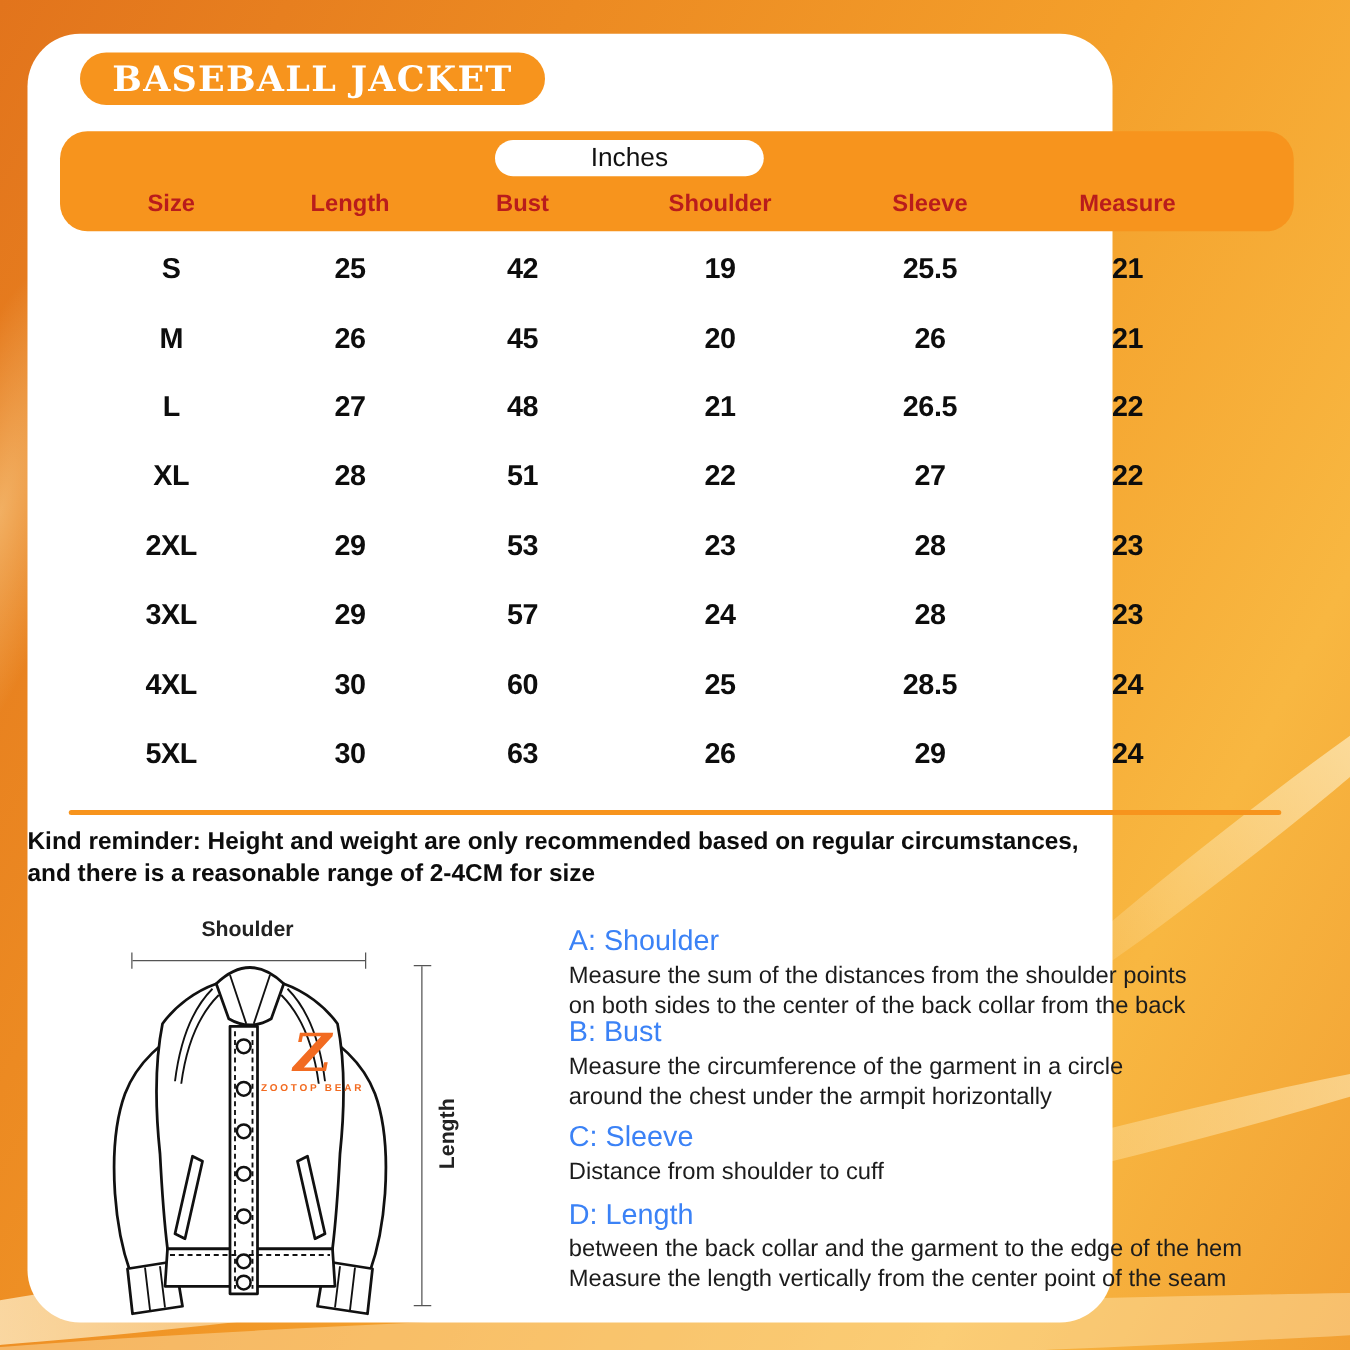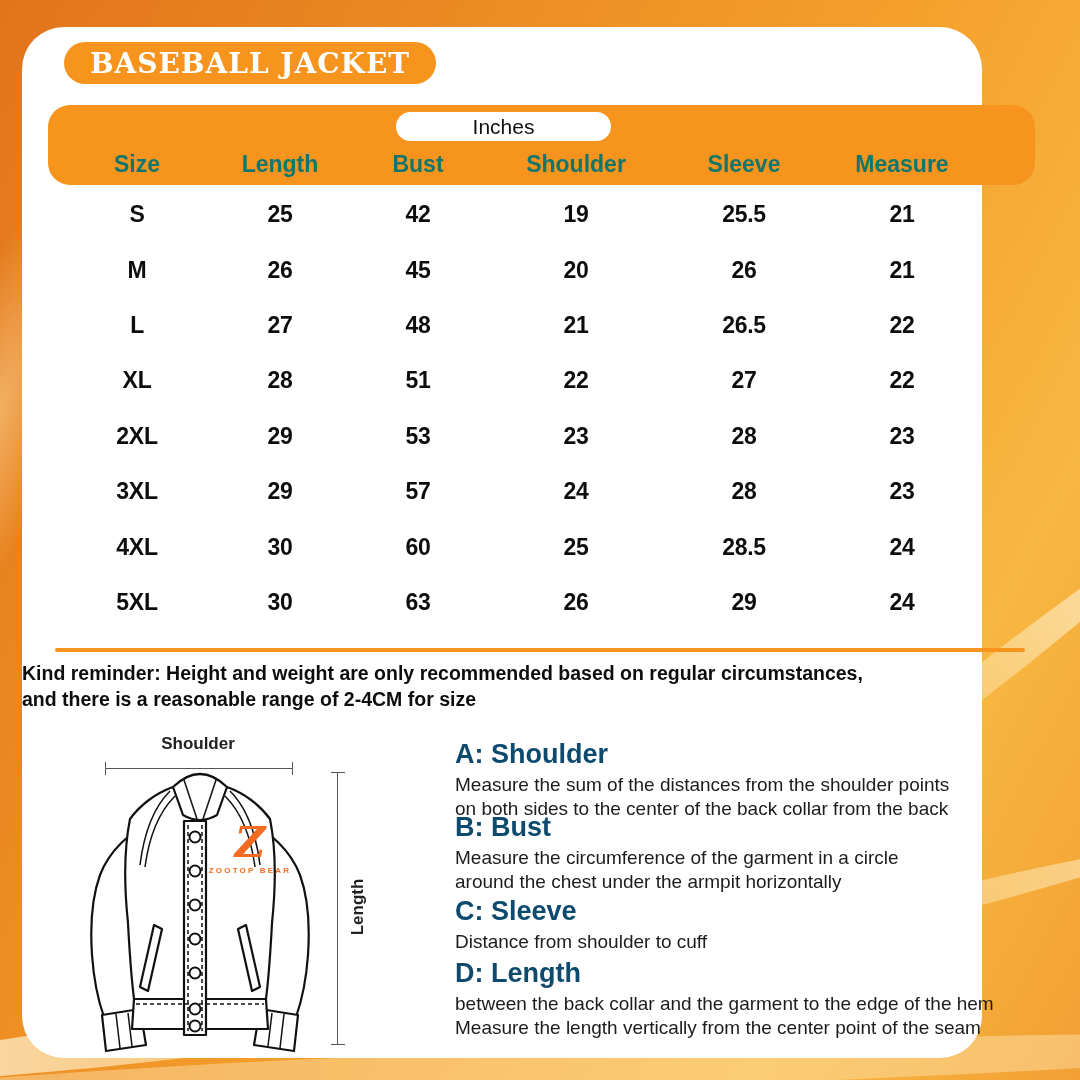--- a/index.html
+++ b/index.html
@@ -10,21 +10,21 @@
   }
   .bg{position:absolute;inset:0;z-index:0;}
   .wave{position:absolute;border-radius:100%;}
   .w1{left:-160px;top:1002px;width:860px;height:46px;background:linear-gradient(90deg,rgba(255,246,215,.85),rgba(255,246,215,0));transform:rotate(-7deg);}
   .w2{left:-120px;top:1046px;width:1500px;height:42px;background:rgba(255,238,196,.4);transform:rotate(-2deg);}
   .w3{right:-140px;top:660px;width:460px;height:30px;background:linear-gradient(90deg,rgba(255,248,220,0),rgba(255,248,220,.75));transform:rotate(-38deg);}
   .w4{right:-80px;top:905px;width:560px;height:26px;background:linear-gradient(90deg,rgba(255,248,220,0),rgba(255,244,205,.6));transform:rotate(-14deg);}
   .w5{left:-60px;top:200px;width:120px;height:420px;background:radial-gradient(ellipse at center,rgba(255,235,180,.45),rgba(255,235,180,0) 70%);transform:rotate(14deg);}
 
   .card{
-    position:absolute;left:22px;top:27px;width:960px;height:1031px;
+    position:absolute;left:22px;top:27px;width:868px;height:1031px;
     background:#ffffff;border-radius:42px;z-index:1;
   }
   .title-badge{
     position:absolute;left:42px;top:15px;width:372px;height:42px;border-radius:22px;
     background:#F7941D;color:#ffffff;display:flex;align-items:center;justify-content:center;
     font-family:"DejaVu Serif", serif;font-weight:bold;font-size:28px;letter-spacing:1px;
   }
   .table-header-rect{
     position:absolute;left:26px;top:78px;width:987px;height:80px;border-radius:22px;
     background:#F7941D;
@@ -34,21 +34,21 @@
     background:#ffffff;color:#111;display:flex;align-items:center;justify-content:center;
     font-weight:normal;font-size:21px;
   }
   .cols{
     position:absolute;left:26px;width:918px;display:grid;
     grid-template-columns:178px 108px 168px 148px 188px 128px;
   }
   .head-row{top:118px;height:38px;}
   .head-row div{
     display:flex;align-items:center;justify-content:center;
-    color:#0f766e;font-weight:700;font-size:23px;
+    color:#b91c1c;font-weight:700;font-size:19px;
   }
   .data-rows{top:160px;grid-auto-rows:55.4px;}
   .data-rows div{
     display:flex;align-items:center;justify-content:center;
     color:#0d0d0d;font-weight:700;font-size:23px;letter-spacing:-0.3px;
   }
   .divider{position:absolute;left:33px;top:621px;width:970px;height:4px;background:#F7941D;border-radius:2px;}
   .reminder{
     position:absolute;left:0;top:633px;width:1036px;text-align:left;
     color:#0d0d0d;font-weight:700;font-size:19.5px;line-height:26px;
@@ -59,21 +59,21 @@
     border-left:1.5px solid #555;border-right:1.5px solid #555;}
   .shoulder-line:before{content:"";position:absolute;left:0;right:0;top:6px;border-top:1.5px solid #555;}
   .length-line{position:absolute;left:309px;top:745px;width:14px;height:271px;
     border-top:1.5px solid #555;border-bottom:1.5px solid #555;}
   .length-line:before{content:"";position:absolute;top:0;bottom:0;left:6px;border-left:1.5px solid #555;}
   .length-label{position:absolute;left:296px;top:870px;width:80px;text-align:center;
     font-size:17px;font-weight:700;color:#222;transform:rotate(-90deg);}
   .jacket{position:absolute;left:58px;top:738px;overflow:visible;}
   
   .guide-section{position:absolute;left:433px;width:585px;color:#1c1c1c;}
-  .guide-section h3{margin:0 0 3px 0;font-size:27px;font-weight:700;color:#0c4a6e;}
+  .guide-section h3{margin:0 0 3px 0;font-size:23px;font-weight:400;color:#3b82f6;}
   .guide-section p{margin:0;font-size:19px;line-height:23.5px;font-weight:400;}
   .ga{top:712px;} .gb{top:785px;} .gc{top:869px;} .gd{top:931px;}
 </style>
 </head>
 <body>
 
 <div class="stage">
   <div class="bg">
     <div class="wave w1"></div>
     <div class="wave w2"></div>

